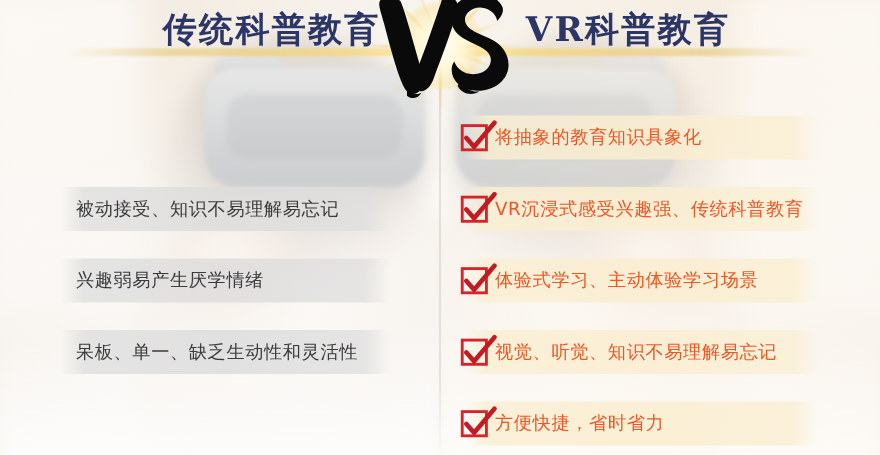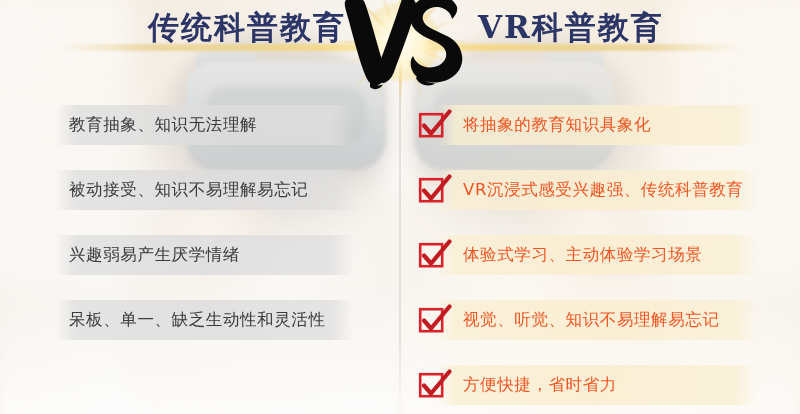--- a/index.html
+++ b/index.html
@@ -218,21 +218,21 @@
     background: linear-gradient(90deg,
         rgba(226,226,226,0.00) 0%,
         rgba(223,223,223,0.80) 7%,
         rgba(221,221,221,0.86) 50%,
         rgba(223,223,223,0.78) 92%,
         rgba(226,226,226,0.00) 100%);
     padding-left: 14px;
     box-sizing: border-box;
   }
   .row-right {
-    left: 37px;          
+    left: 24px;          
     width: 320px;
     background: linear-gradient(90deg,
         rgba(251,240,214,0.00) 0%,
         rgba(250,239,211,0.82) 6%,
         rgba(250,238,208,0.88) 50%,
         rgba(250,239,211,0.80) 93%,
         rgba(251,240,214,0.00) 100%);
     padding-left: 26px;
     box-sizing: border-box;
   }
@@ -330,23 +330,20 @@
                  C105 39 92 36 90 28 C88 21 96 14 105 15 C113 16 118 21 119 27
                  C122 24 125 20 124 15 Z" fill="#0a0a0a"></path>
 
         <path d="M86 82 C90 89 97 92 103 91 C96 96 86 93 83 86 Z" fill="#0a0a0a"></path>
       </svg>
     </div>
   </div>
 
   <div class="col left">
 
-    <div class="row row-left" style="top:105px">
-      <span class="row-text-left">教育抽象、知识无法理解</span>
-    </div>
     <div class="row row-left" style="top:170px">
       <span class="row-text-left">被动接受、知识不易理解易忘记</span>
     </div>
     <div class="row row-left" style="top:235px">
       <span class="row-text-left">兴趣弱易产生厌学情绪</span>
     </div>
     <div class="row row-left" style="top:300px">
       <span class="row-text-left">呆板、单一、缺乏生动性和灵活性</span>
     </div>
   </div>

